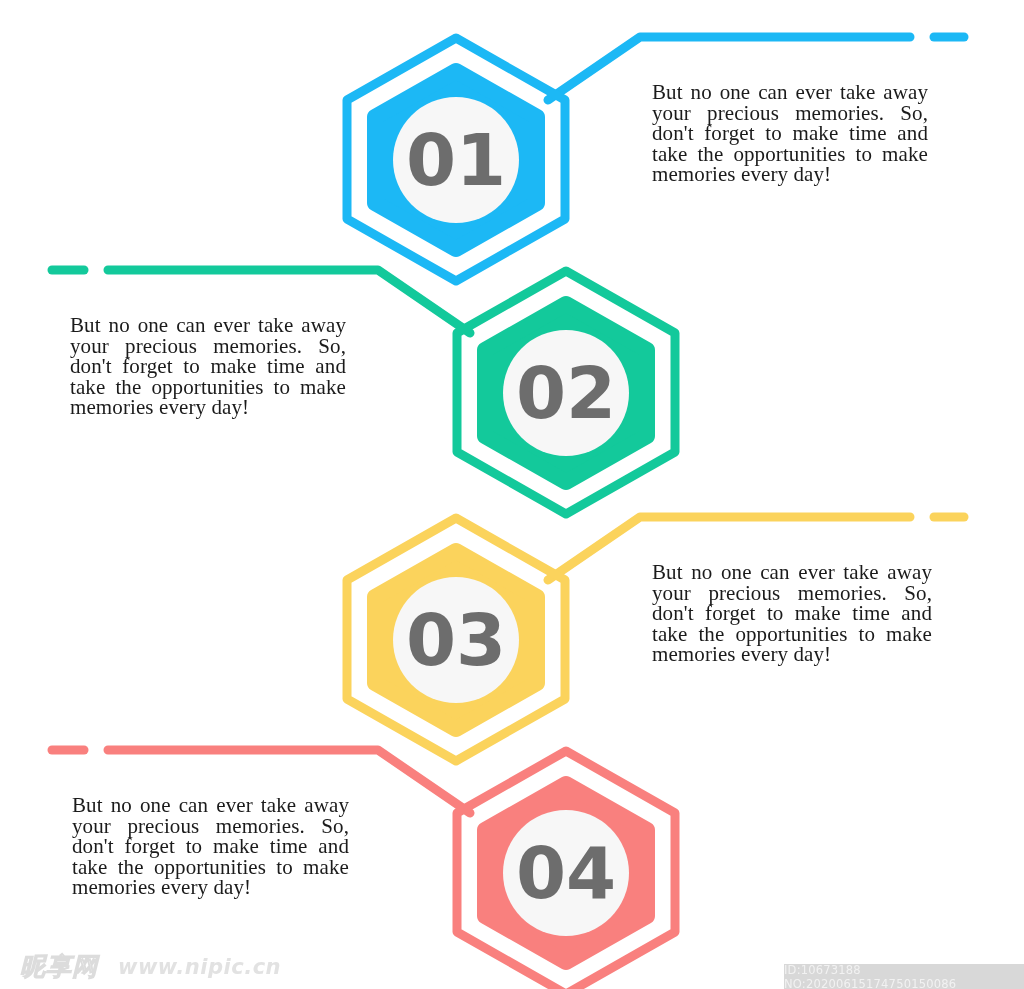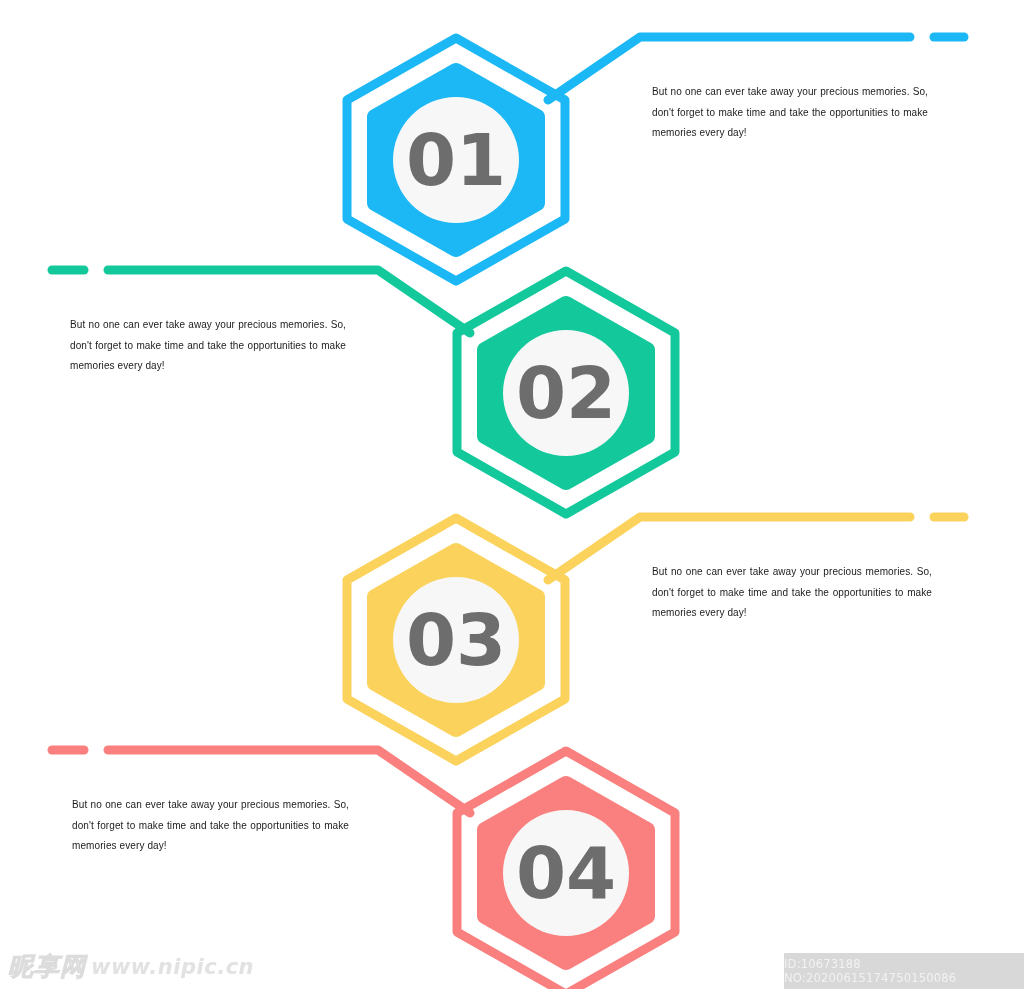--- a/index.html
+++ b/index.html
@@ -19,22 +19,22 @@
   }
   #art {
     position: absolute;
     left: 0;
     top: 0;
     width: 1024px;
     height: 989px;
   }
   .step-text {
     position: absolute;
-    font-family: Liberation Sans, sans-serif;
-    font-size: 10px;
+    font-family: Liberation Serif, serif;
+    font-size: 21px;
     line-height: 20.6px;
     color: #1b1b1b;
     text-align: justify;
     text-justify: inter-word;
     letter-spacing: 0.1px;
     white-space: normal;
   }
   .step-text.t01 { left: 652px; top: 82px;  width: 276px; }
   .step-text.t02 { left: 70px;  top: 315px; width: 276px; }
   .step-text.t03 { left: 652px; top: 562px; width: 280px; }
@@ -44,25 +44,25 @@
     font-family: "DejaVu Sans", sans-serif;
     font-weight: bold;
     font-size: 72px;
     fill: #6d6d6d;
     letter-spacing: 0px;
   }
 
   
   #watermark {
     position: absolute;
-    left: 8px;
+    left: 20px;
     bottom: 6px;
     display: flex;
     align-items: center;
-    gap: 5px;
+    gap: 20px;
     pointer-events: none;
   }
   #watermark .wm-cn {
     font-family: "DejaVu Sans", sans-serif;
     font-size: 25px;
     font-weight: bold;
     color: transparent;
     -webkit-text-stroke: 1px #dcdcdc;
     text-shadow: 0 0 0 transparent;
     letter-spacing: 1px;
@@ -76,21 +76,21 @@
     color: #e2e2e2;
     letter-spacing: 0.5px;
   }
 
   
   #idbar {
     position: absolute;
     right: 0;
     bottom: 0;
     width: 240px;
-    height: 36px;
+    height: 25px;
     background: #d8d8d8;
     display: flex;
     align-items: center;
     justify-content: center;
   }
   #idbar span {
     font-family: "DejaVu Sans", sans-serif;
     font-size: 11.5px;
     color: #f2f2f2;
     letter-spacing: 0.2px;

